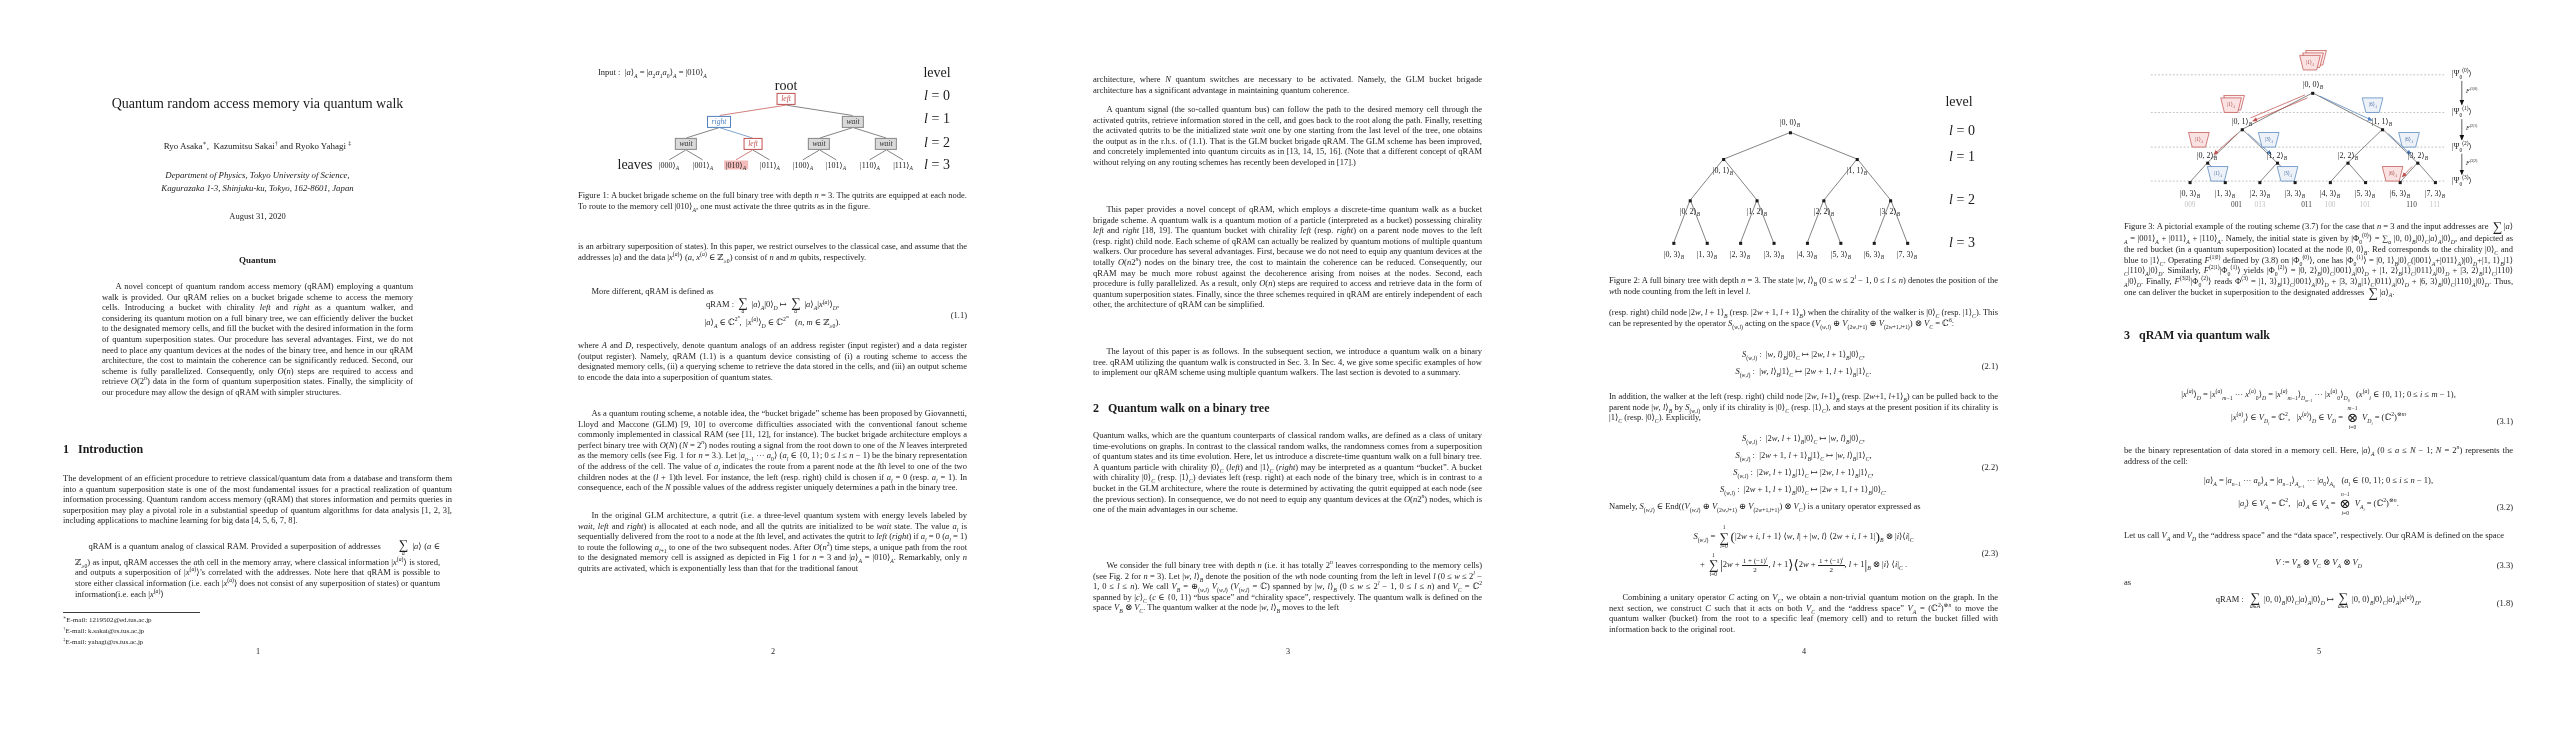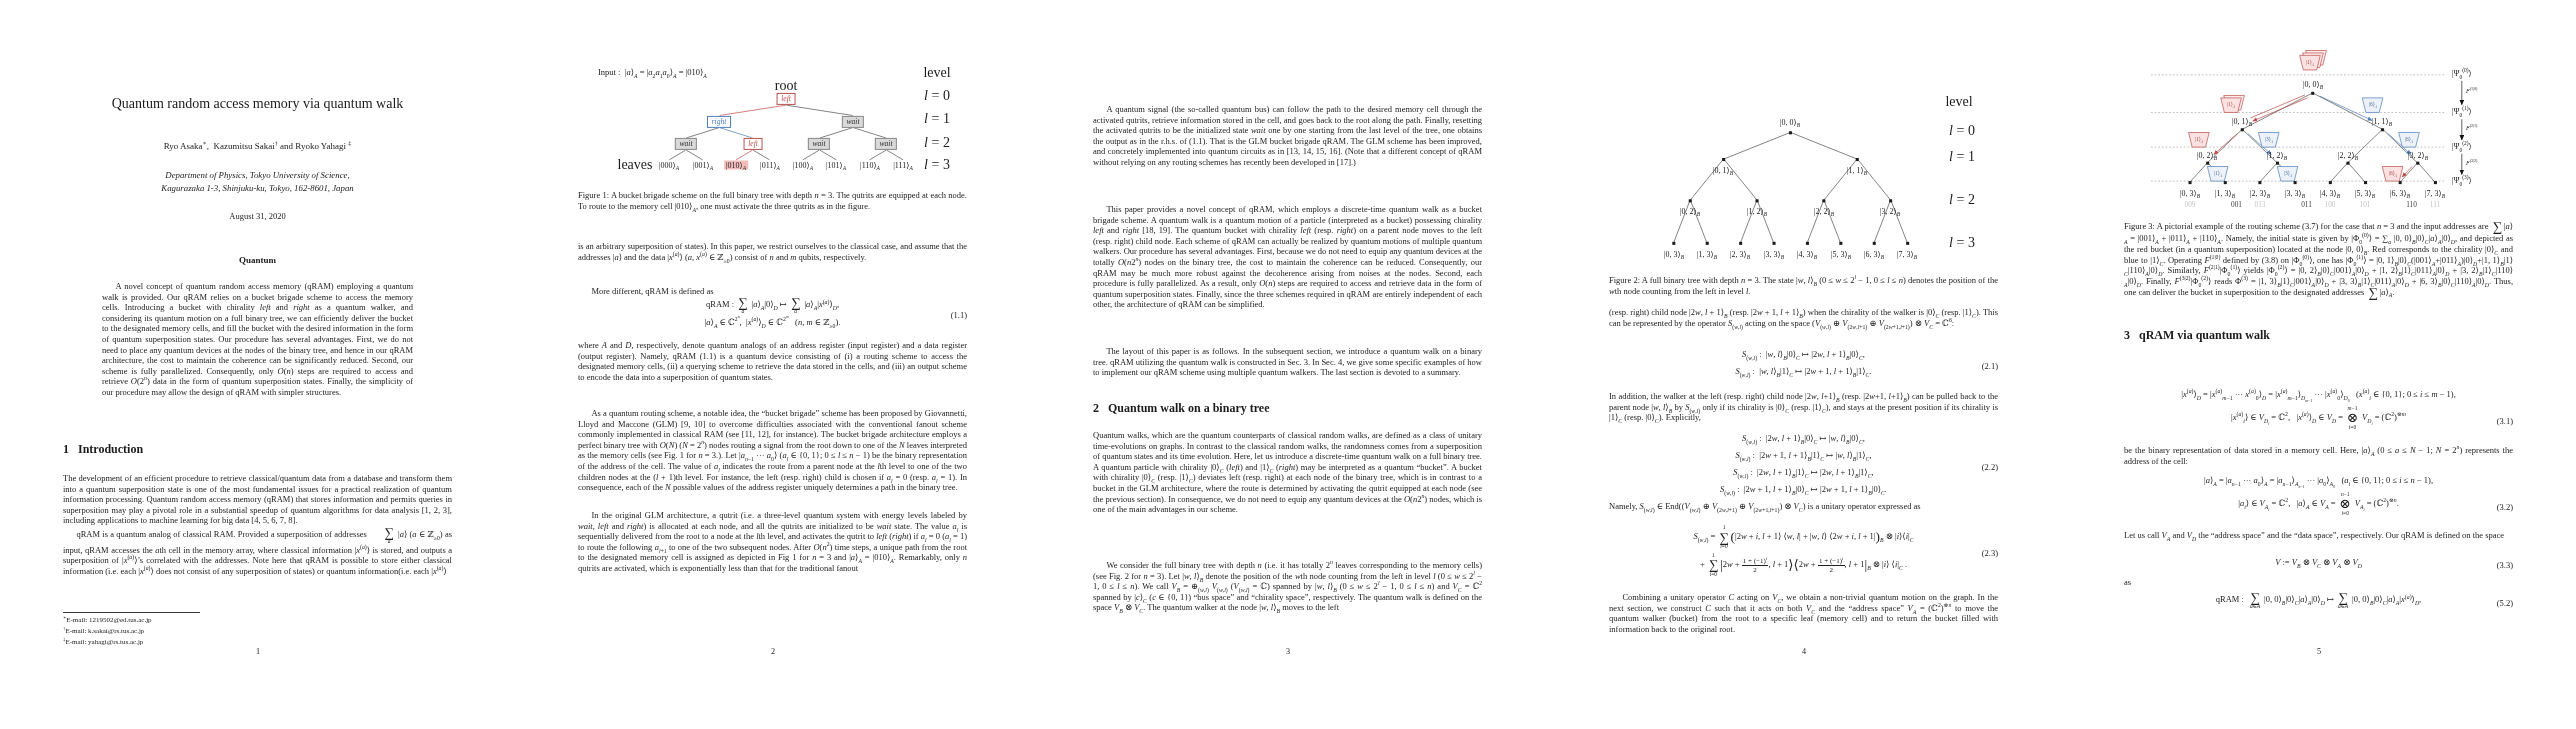--- a/index.html
+++ b/index.html
@@ -57,21 +57,21 @@
     <div class="ctr title" style="top:96px">Quantum random access memory via quantum walk</div>
     <div class="ctr" style="top:141px;font-size:9px">Ryo Asaka<sup>∗</sup>,&nbsp; Kazumitsu Sakai<sup>†</sup> and Ryoko Yahagi <sup>‡</sup></div>
     <div class="ctr" style="top:170px;font-size:8.8px;font-style:italic">Department of Physics, Tokyo University of Science,</div>
     <div class="ctr" style="top:183px;font-size:8.8px;font-style:italic">Kagurazaka 1-3, Shinjuku-ku, Tokyo, 162-8601, Japan</div>
     <div class="ctr" style="top:211px;font-size:8.5px">August 31, 2020</div>
     <div class="ctr" style="top:255px;font-size:9px;font-weight:bold">Quantum</div>
     <div class="blk nar ind" style="top:273px">A novel concept of quantum random access memory (qRAM) employing a quantum walk is provided. Our qRAM relies on a bucket brigade scheme to access the memory cells. Introducing a bucket with chirality <i>left</i> and <i>right</i> as a quantum walker, and considering its quantum motion on a full binary tree, we can efficiently deliver the bucket to the designated memory cells, and fill the bucket with the desired information in the form of quantum superposition states. Our procedure has several advantages. First, we do not need to place any quantum devices at the nodes of the binary tree, and hence in our qRAM architecture, the cost to maintain the coherence can be significantly reduced. Second, our scheme is fully parallelized. Consequently, only <i>O</i>(<i>n</i>) steps are required to access and retrieve <i>O</i>(2<sup><i>n</i></sup>) data in the form of quantum superposition states. Finally, the simplicity of our procedure may allow the design of qRAM with simpler structures.</div>
     <div class="sec" style="top:442px">1&nbsp;&nbsp;&nbsp;Introduction</div>
     <div class="blk" style="top:473px">
       <p style="margin:0">The development of an efficient procedure to retrieve classical/quantum data from a database and transform them into a quantum superposition state is one of the most fundamental issues for a practical realization of quantum information processing. Quantum random access memory (qRAM) that stores information and permits queries in superposition may play a pivotal role in a substantial speedup of quantum algorithms for data analysis [1, 2, 3], including applications to machine learning for big data [4, 5, 6, 7, 8].</p>
-      <p class="ind" style="margin:0">qRAM is a quantum analog of classical RAM. Provided a superposition of addresses <span class="bigop">
+      <p class="ind" style="margin:12px">qRAM is a quantum analog of classical RAM. Provided a superposition of addresses <span class="bigop">
             <span class="op">∑</span>
             <span class="lim"><i>a</i></span>
           </span> |<i>a</i>⟩ (<i>a</i> ∈ ℤ<sub>≥0</sub>) as input, qRAM accesses the <i>a</i>th cell in the memory array, where classical information |<i>x</i><sup>(<i>a</i>)</sup>⟩ is stored, and outputs a superposition of |<i>x</i><sup>(<i>a</i>)</sup>⟩’s correlated with the addresses. Note here that qRAM is possible to store either classical information (i.e. each |<i>x</i><sup>(<i>a</i>)</sup>⟩ does not consist of any superposition of states) or quantum information(i.e. each |<i>x</i><sup>(<i>a</i>)</sup>⟩</p>
     </div>
     <div class="fnrule" style="top:612px"></div>
     <div class="fn" style="top:615px"><sup>∗</sup>E-mail: 1219502@ed.tus.ac.jp</div>
     <div class="fn" style="top:626px"><sup>†</sup>E-mail: k.sakai@rs.tus.ac.jp</div>
     <div class="fn" style="top:637px"><sup>‡</sup>E-mail: yahagi@rs.tus.ac.jp</div>
     <div class="cl pgno" style="left:258px;top:651px">1</div>
   </div>
@@ -130,20 +130,21 @@
       <div class="eqrow">|<i>a</i>⟩<sub><i>A</i></sub> ∈ ℂ<sup>2<sup><i>n</i></sup></sup>,&nbsp; |<i>x</i><sup>(<i>a</i>)</sup>⟩<sub><i>D</i></sub> ∈ ℂ<sup>2<sup><i>m</i></sup></sup> &nbsp;&nbsp;(<i>n</i>, <i>m</i> ∈ ℤ<sub>≥0</sub>).</div>
       <span class="tag">(1.1)</span>
     </div>
     <div class="blk" style="top:340px">where <i>A</i> and <i>D</i>, respectively, denote quantum analogs of an address register (input register) and a data register (output register). Namely, qRAM (1.1) is a quantum device consisting of (i) a routing scheme to access the designated memory cells, (ii) a querying scheme to retrieve the data stored in the cells, and (iii) an output scheme to encode the data into a superposition of quantum states.</div>
     <div class="blk ind" style="top:400px">As a quantum routing scheme, a notable idea, the “bucket brigade” scheme has been proposed by Giovannetti, Lloyd and Maccone (GLM) [9, 10] to overcome difficulties associated with the conventional fanout scheme commonly implemented in classical RAM (see [11, 12], for instance). The bucket brigade architecture employs a perfect binary tree with <i>O</i>(<i>N</i>) (<i>N</i> = 2<sup><i>n</i></sup>) nodes routing a signal from the root down to one of the <i>N</i> leaves interpreted as the memory cells (see Fig. 1 for <i>n</i> = 3.). Let |<i>a</i><sub><i>n</i>−1</sub> ··· <i>a</i><sub>0</sub>⟩ (<i>a</i><sub><i>l</i></sub> ∈ {0, 1}; 0 ≤ <i>l</i> ≤ <i>n</i> − 1) be the binary representation of the address of the cell. The value of <i>a</i><sub><i>l</i></sub> indicates the route from a parent node at the <i>l</i>th level to one of the two children nodes at the (<i>l</i> + 1)th level. For instance, the left (resp. right) child is chosen if <i>a</i><sub><i>l</i></sub> = 0 (resp. <i>a</i><sub><i>l</i></sub> = 1). In consequence, each of the <i>N</i> possible values of the address register uniquely determines a path in the binary tree.</div>
     <div class="blk ind" style="top:502px">In the original GLM architecture, a qutrit (i.e. a three-level quantum system with energy levels labeled by <i>wait</i>, <i>left</i> and <i>right</i>) is allocated at each node, and all the qutrits are initialized to be <i>wait</i> state. The value <i>a</i><sub><i>l</i></sub> is sequentially delivered from the root to a node at the <i>l</i>th level, and activates the qutrit to <i>left</i> (<i>right</i>) if <i>a</i><sub><i>l</i></sub> = 0 (<i>a</i><sub><i>l</i></sub> = 1) to route the following <i>a</i><sub><i>l</i>+1</sub> to one of the two subsequent nodes. After <i>O</i>(<i>n</i><sup>2</sup>) time steps, a unique path from the root to the designated memory cell is assigned as depicted in Fig 1 for <i>n</i> = 3 and |<i>a</i>⟩<sub><i>A</i></sub> = |010⟩<sub><i>A</i></sub>. Remarkably, only <i>n</i> qutrits are activated, which is exponentially less than that for the traditional fanout</div>
     <div class="cl pgno" style="left:258px;top:651px">2</div>
   </div>
 
   <div class="page" style="left:1030px">
+    <div class="blk" style="top:74px">architecture, where <i>N</i> quantum switches are necessary to be activated. Namely, the GLM bucket brigade architecture has a significant advantage in maintaining quantum coherence.</div>
     <div class="blk ind" style="top:96px">A quantum signal (the so-called quantum bus) can follow the path to the desired memory cell through the activated qutrits, retrieve information stored in the cell, and goes back to the root along the path. Finally, resetting the activated qutrits to be the initialized state <i>wait</i> one by one starting from the last level of the tree, one obtains the output as in the r.h.s. of (1.1). That is the GLM bucket brigade qRAM. The GLM scheme has been improved, and concretely implemented into quantum circuits as in [13, 14, 15, 16]. (Note that a different concept of qRAM without relying on any routing schemes has recently been developed in [17].)</div>
     <div class="blk ind" style="top:196px">This paper provides a novel concept of qRAM, which employs a discrete-time quantum walk as a bucket brigade scheme. A quantum walk is a quantum motion of a particle (interpreted as a bucket) possessing chirality <i>left</i> and <i>right</i> [18, 19]. The quantum bucket with chirality <i>left</i> (resp. <i>right</i>) on a parent node moves to the left (resp. right) child node. Each scheme of qRAM can actually be realized by quantum motions of multiple quantum walkers. Our procedure has several advantages. First, because we do not need to equip any quantum devices at the totally <i>O</i>(<i>n</i>2<sup><i>n</i></sup>) nodes on the binary tree, the cost to maintain the coherence can be reduced. Consequently, our qRAM may be much more robust against the decoherence arising from noises at the nodes. Second, each procedure is fully parallelized. As a result, only <i>O</i>(<i>n</i>) steps are required to access and retrieve data in the form of quantum superposition states. Finally, since the three schemes required in qRAM are entirely independent of each other, the architecture of qRAM can be simplified.</div>
     <div class="blk ind" style="top:338px">The layout of this paper is as follows. In the subsequent section, we introduce a quantum walk on a binary tree. qRAM utilizing the quantum walk is constructed in Sec. 3. In Sec. 4, we give some specific examples of how to implement our qRAM scheme using multiple quantum walkers. The last section is devoted to a summary.</div>
     <div class="sec" style="top:401px">2&nbsp;&nbsp;&nbsp;Quantum walk on a binary tree</div>
     <div class="blk" style="top:430px">Quantum walks, which are the quantum counterparts of classical random walks, are defined as a class of unitary time-evolutions on graphs. In contrast to the classical random walks, the randomness comes from a superposition of quantum states and its time evolution. Here, let us introduce a discrete-time quantum walk on a full binary tree. A quantum particle with chirality |0⟩<sub><i>C</i></sub> (<i>left</i>) and |1⟩<sub><i>C</i></sub> (<i>right</i>) may be interpreted as a quantum “bucket”. A bucket with chirality |0⟩<sub><i>C</i></sub> (resp. |1⟩<sub><i>C</i></sub>) deviates left (resp. right) at each node of the binary tree, which is in contrast to a bucket in the GLM architecture, where the route is determined by activating the qutrit equipped at each node (see the previous section). In consequence, we do not need to equip any quantum devices at the <i>O</i>(<i>n</i>2<sup><i>n</i></sup>) nodes, which is one of the main advantages in our scheme.</div>
     <div class="blk ind" style="top:552px">We consider the full binary tree with depth <i>n</i> (i.e. it has totally 2<sup><i>n</i></sup> leaves corresponding to the memory cells) (see Fig. 2 for <i>n</i> = 3). Let |<i>w</i>, <i>l</i>⟩<sub><i>B</i></sub> denote the position of the <i>w</i>th node counting from the left in level <i>l</i> (0 ≤ <i>w</i> ≤ 2<sup><i>l</i></sup> − 1, 0 ≤ <i>l</i> ≤ <i>n</i>). We call <i>V<sub>B</sub></i> = ⊕<sub>(<i>w</i>,<i>l</i>)</sub> <i>V</i><sub>(<i>w</i>,<i>l</i>)</sub> (<i>V</i><sub>(<i>w</i>,<i>l</i>)</sub> = ℂ) spanned by |<i>w</i>, <i>l</i>⟩<sub><i>B</i></sub> (0 ≤ <i>w</i> ≤ 2<sup><i>l</i></sup> − 1, 0 ≤ <i>l</i> ≤ <i>n</i>) and <i>V<sub>C</sub></i> = ℂ<sup>2</sup> spanned by |<i>c</i>⟩<sub><i>C</i></sub> (<i>c</i> ∈ {0, 1}) “bus space” and “chirality space”, respectively. The quantum walk is defined on the space <i>V<sub>B</sub></i> ⊗ <i>V<sub>C</sub></i>. The quantum walker at the node |<i>w</i>, <i>l</i>⟩<sub><i>B</i></sub> moves to the left</div>
     <div class="cl pgno" style="left:258px;top:651px">3</div>
   </div>
 
   <div class="page" style="left:1546px">
@@ -400,19 +401,19 @@
     </div>
     <div class="blk" style="top:577px">as</div>
     <div class="eq" style="top:591px">
       <div class="eqrow" style="min-height:20.7px">qRAM :&nbsp; <span class="bigop">
             <span class="op">∑</span>
             <span class="lim"><i>a</i>∈<i>A</i></span>
           </span> |0, 0⟩<sub><i>B</i></sub>|0⟩<sub><i>C</i></sub>|<i>a</i>⟩<sub><i>A</i></sub>|0⟩<sub><i>D</i></sub> ↦ <span class="bigop">
             <span class="op">∑</span>
             <span class="lim"><i>a</i>∈<i>A</i></span>
           </span> |0, 0⟩<sub><i>B</i></sub>|0⟩<sub><i>C</i></sub>|<i>a</i>⟩<sub><i>A</i></sub>|<i>x</i><sup>(<i>a</i>)</sup>⟩<sub><i>D</i></sub>,</div>
-      <span class="tag">(5.2)</span>
+      <span class="tag">(1.8)</span>
     </div>
     <div class="cl pgno" style="left:258px;top:651px">5</div>
   </div>
 
 </div>
 
 
 </body></html>

